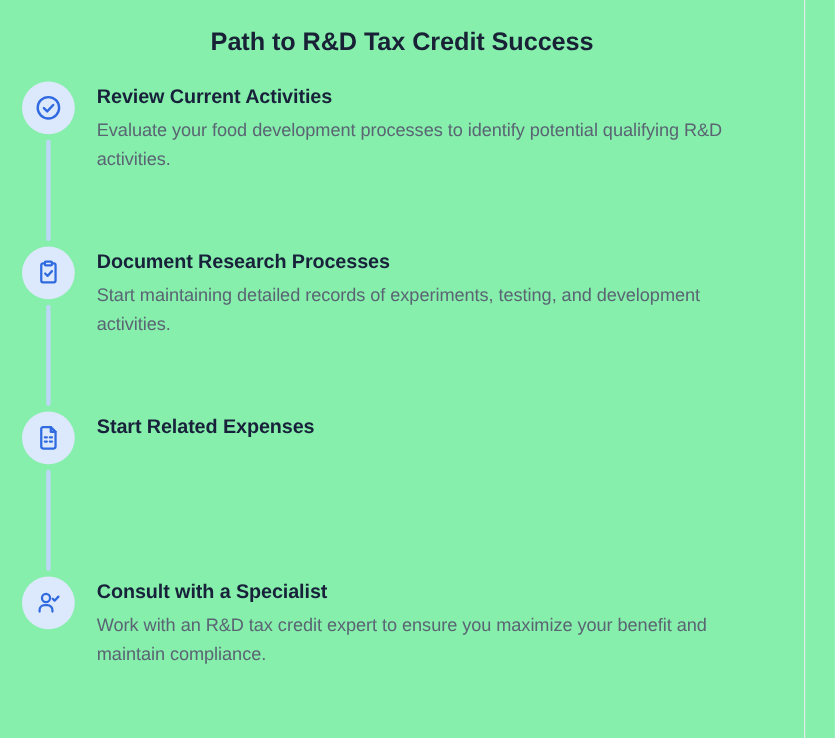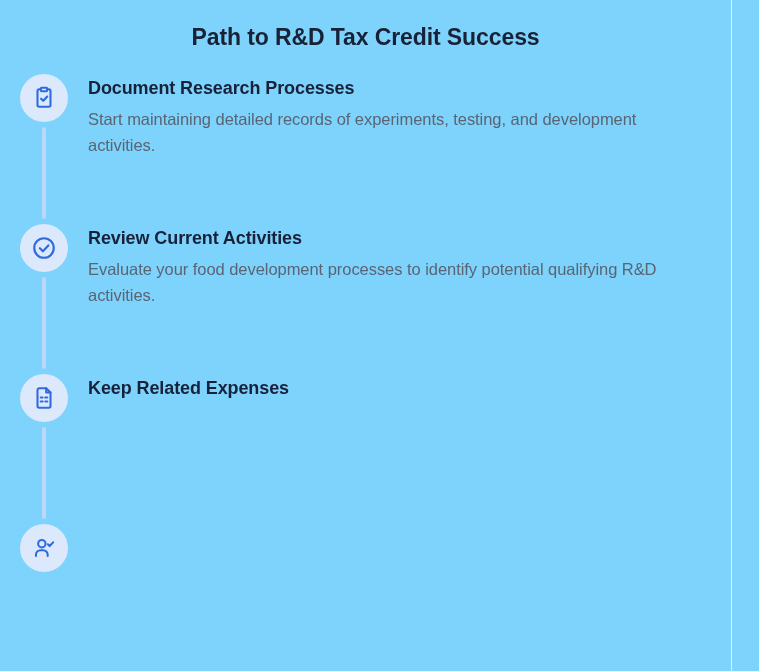--- a/index.html
+++ b/index.html
@@ -12,21 +12,21 @@
     width: 759px;
     height: 671px;
     font-family: "Liberation Sans", sans-serif;
     overflow: hidden;
   }
 
   #page {
     position: relative;
     width: 759px;
     height: 671px;
-    background: #7dd3fc;
+    background: #86efac;
   }
 
   
   .content-edge {
     position: absolute;
     top: 0;
     left: 731px;
     width: 1px;
     height: 671px;
     background: #ececee;
@@ -135,87 +135,91 @@
   <div class="panel">
 
     <h1 class="panel-title">Path to R&amp;D Tax Credit Success</h1>
 
     <ul class="timeline">
 
       <li class="step">
         <div class="step-marker">
           <div class="step-badge">
             <span>
+              <svg width="26" height="26" viewBox="0 0 24 24" fill="none" stroke="#2f6ae0" stroke-width="2" stroke-linecap="round" stroke-linejoin="round">
+                <circle cx="12" cy="12" r="9"></circle>
+                <polyline points="8.2,12.2 11,15 16,9.6"></polyline>
+              </svg>
+            </span>
+          </div>
+          <div class="connector"></div>
+        </div>
+        <div class="step-body">
+          <h2 class="step-title">Review Current Activities</h2>
+          <p class="step-desc">Evaluate your food development processes to identify potential qualifying R&amp;D activities.</p>
+        </div>
+      </li>
+
+      <li class="step">
+        <div class="step-marker">
+          <div class="step-badge">
+            <span>
               <svg width="26" height="26" viewBox="0 0 24 24" fill="none" stroke="#2f6ae0" stroke-width="1.9" stroke-linecap="round" stroke-linejoin="round">
                 <path d="M9 4H7.5A1.5 1.5 0 0 0 6 5.5v13A1.5 1.5 0 0 0 7.5 20h9a1.5 1.5 0 0 0 1.5-1.5v-13A1.5 1.5 0 0 0 16.5 4H15"></path>
                 <rect x="9" y="2.6" width="6" height="3.2" rx="0.9"></rect>
                 <polyline points="9.3,12.6 11.3,14.6 15,10.6"></polyline>
               </svg>
             </span>
           </div>
           <div class="connector"></div>
         </div>
         <div class="step-body">
           <h2 class="step-title">Document Research Processes</h2>
           <p class="step-desc">Start maintaining detailed records of experiments, testing, and development activities.</p>
-        </div>
-      </li>
-
-      <li class="step">
-        <div class="step-marker">
-          <div class="step-badge">
-            <span>
-              <svg width="26" height="26" viewBox="0 0 24 24" fill="none" stroke="#2f6ae0" stroke-width="2" stroke-linecap="round" stroke-linejoin="round">
-                <circle cx="12" cy="12" r="9"></circle>
-                <polyline points="8.2,12.2 11,15 16,9.6"></polyline>
-              </svg>
-            </span>
-          </div>
-          <div class="connector"></div>
-        </div>
-        <div class="step-body">
-          <h2 class="step-title">Review Current Activities</h2>
-          <p class="step-desc">Evaluate your food development processes to identify potential qualifying R&amp;D activities.</p>
         </div>
       </li>
 
       <li class="step">
         <div class="step-marker">
           <div class="step-badge">
             <span>
               <svg width="26" height="26" viewBox="0 0 24 24" fill="none" stroke="#2f6ae0" stroke-width="1.9" stroke-linecap="round" stroke-linejoin="round">
                 <path d="M14 3H7.6A1.6 1.6 0 0 0 6 4.6v14.8A1.6 1.6 0 0 0 7.6 21h8.8a1.6 1.6 0 0 0 1.6-1.6V7z"></path>
                 <polyline points="14,3 14,7 18,7"></polyline>
                 <line x1="9" y1="11.6" x2="10.7" y2="11.6"></line>
                 <line x1="13.2" y1="11.6" x2="15" y2="11.6"></line>
                 <line x1="9" y1="15.2" x2="10.7" y2="15.2"></line>
                 <line x1="13.2" y1="15.2" x2="15" y2="15.2"></line>
               </svg>
             </span>
           </div>
           <div class="connector"></div>
         </div>
         <div class="step-body">
-          <h2 class="step-title">Keep Related Expenses</h2>
+          <h2 class="step-title">Start Related Expenses</h2>
         </div>
       </li>
 
       <li class="step">
         <div class="step-marker">
           <div class="step-badge">
             <span>
               <svg width="26" height="26" viewBox="0 0 24 24" fill="none" stroke="#2f6ae0" stroke-width="1.9" stroke-linecap="round" stroke-linejoin="round">
                 <circle cx="10" cy="8" r="3.4"></circle>
                 <path d="M4.6 19.4v-1.2A4.2 4.2 0 0 1 8.8 14h2.4a4.2 4.2 0 0 1 4.2 4.2v1.2"></path>
                 <polyline points="15.6,8.6 17.2,10.2 20.4,6.8"></polyline>
               </svg>
             </span>
           </div>
 
         </div>
+        <div class="step-body">
+          <h2 class="step-title">Consult with a Specialist</h2>
+          <p class="step-desc">Work with an R&amp;D tax credit expert to ensure you maximize your benefit and maintain compliance.</p>
+        </div>
       </li>
 
     </ul>
   </div>
 
   <div class="content-edge"></div>
 
 </div>
 
 </body></html>

